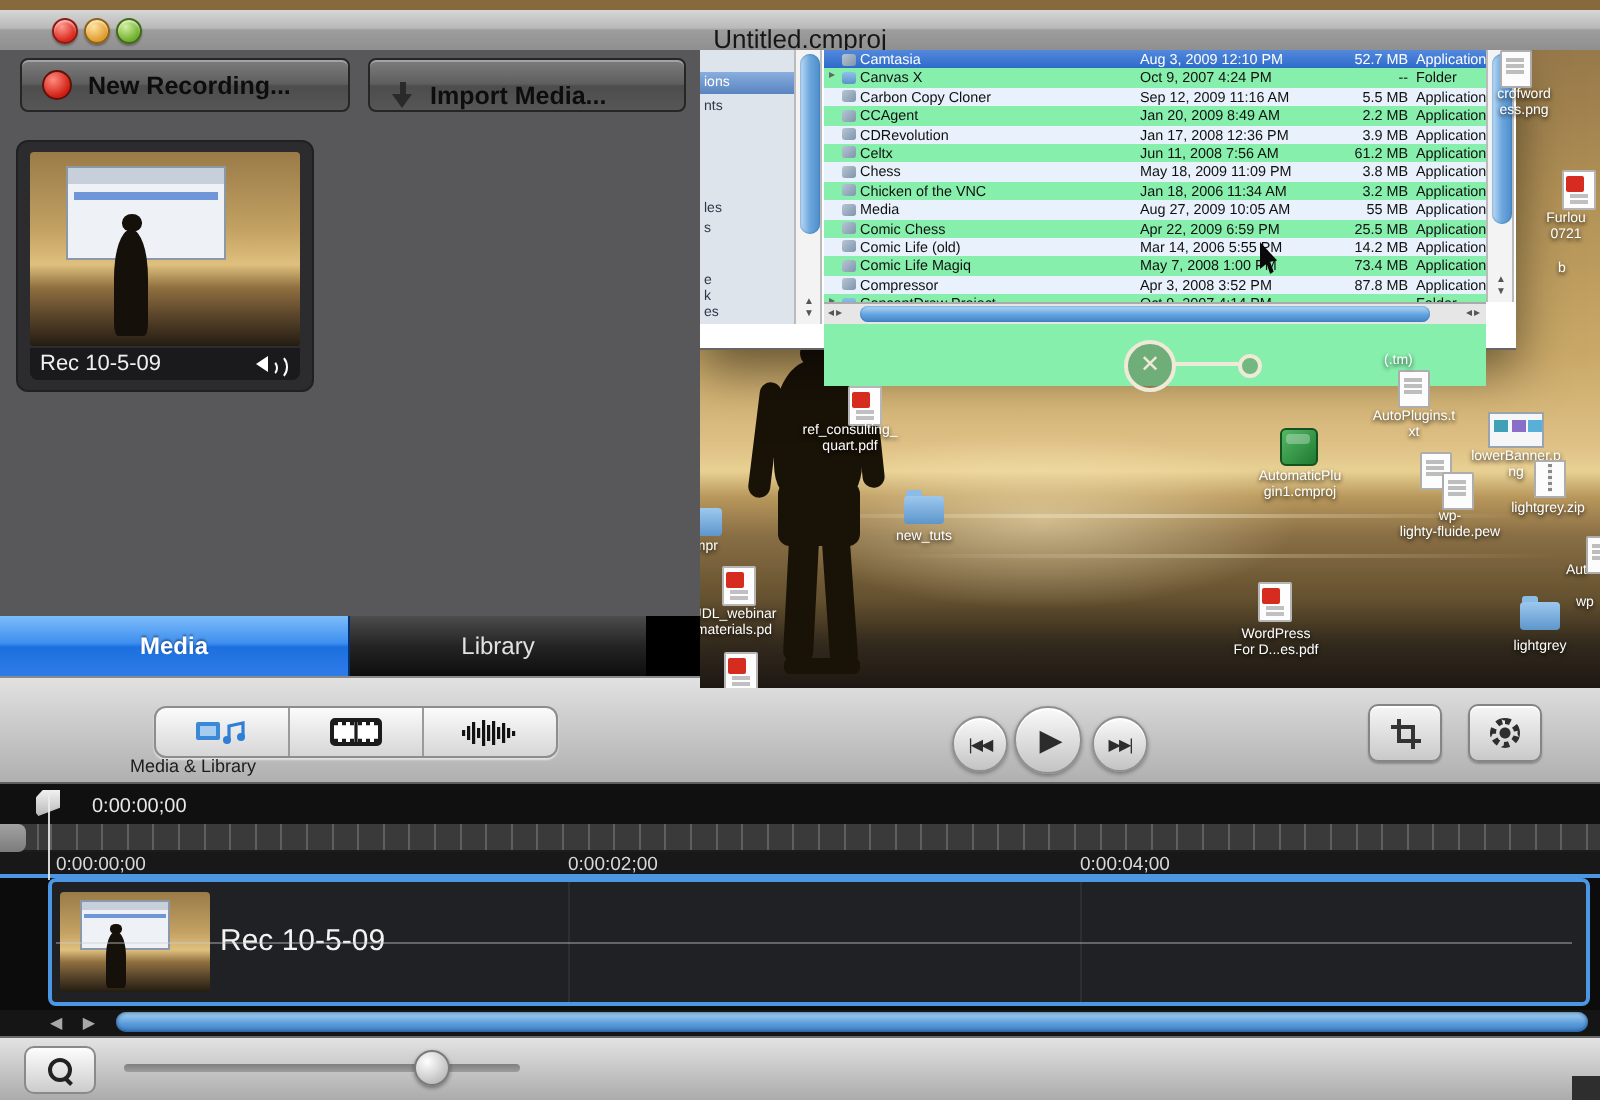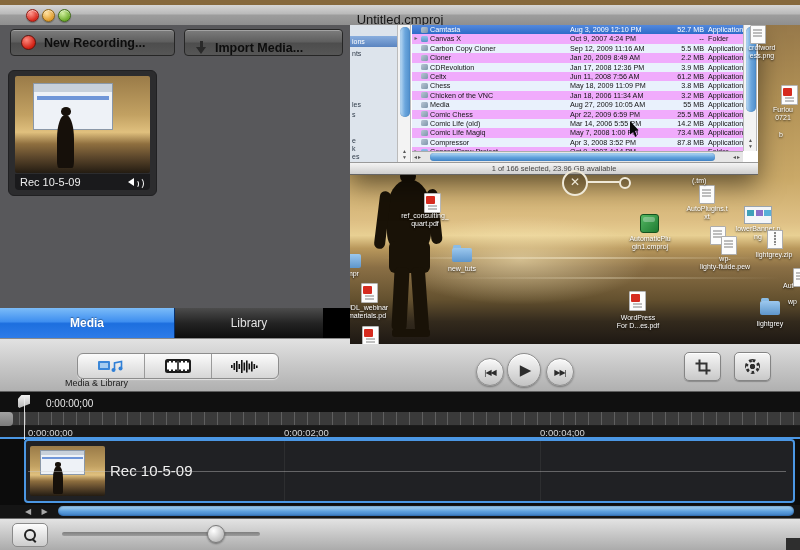--- a/index.html
+++ b/index.html
@@ -105,21 +105,21 @@
   
   .finder{left:0;top:0;width:408px;height:149px;background:#fff;box-shadow:0 10px 24px rgba(0,0,0,.5);border-bottom:1px solid #666;}
   .f-side{left:0;top:0;width:47px;height:137px;background:#dde4ec;}
   .f-side-sel{left:0;top:11px;width:47px;height:11px;background:linear-gradient(180deg,#89aede,#5a84c0);}
   .f-frag{left:2px;width:44px;font-size:7px;color:#2e3a48;line-height:8px;}
   .f-frag.on-sel{color:#fff;}
   .vscroll{top:0;width:14px;height:137px;background:#f3f3f3;border-left:1px solid #bbb;border-right:1px solid #bbb;box-sizing:border-box;}
   .vthumb{position:absolute;left:1.5px;width:10px;border-radius:5px;
     background:linear-gradient(90deg,#bfdcf4,#6ba6dd 50%,#4f8ecb);box-shadow:inset 0 0 1px #2a6aa8;}
   .varrows{position:absolute;left:1px;width:11px;font-size:5px;color:#555;text-align:center;line-height:6px;}
-  .f-list{left:62px;top:0;width:331px;height:132px;overflow:hidden;background:#f0abfc;}
+  .f-list{left:62px;top:0;width:331px;height:168px;overflow:hidden;background:#86efac;}
   .f-row{display:flex;height:9.4px;line-height:9.4px;font-size:7.2px;color:#111;white-space:nowrap;}
   .f-row.stripe{background:#e9f1fc;}
   .f-row.sel{background:linear-gradient(180deg,#5389dd,#2e6bc9);color:#fff;}
   .fc-disc{width:8px;text-align:center;font-size:6px;color:#666;flex:none;}
   .f-row.sel .fc-disc{color:#fff;}
   .fc-ic{width:10px;flex:none;position:relative;}
   .fc-ic i{position:absolute;left:1px;top:1.5px;width:7px;height:6px;border-radius:1.5px;
     background:linear-gradient(135deg,#b8c6d4,#7e95ab);}
   .f-row.folder .fc-ic i{background:linear-gradient(180deg,#8fc0ea,#5a93c8);}
   .fc-name{width:140px;overflow:hidden;flex:none;}
@@ -363,21 +363,21 @@
             <span class="fc-name">Carbon Copy Cloner</span>
             <span class="fc-date">Sep 12, 2009 11:16 AM</span>
             <span class="fc-size">5.5 MB</span>
             <span class="fc-kind">Application</span>
           </div>
         <div class="f-row">
             <span class="fc-disc"></span>
             <span class="fc-ic">
               <i></i>
             </span>
-            <span class="fc-name">Cloner</span>
+            <span class="fc-name">CCAgent</span>
             <span class="fc-date">Jan 20, 2009 8:49 AM</span>
             <span class="fc-size">2.2 MB</span>
             <span class="fc-kind">Application</span>
           </div>
         <div class="f-row stripe">
             <span class="fc-disc"></span>
             <span class="fc-ic">
               <i></i>
             </span>
             <span class="fc-name">CDRevolution</span>
@@ -481,21 +481,20 @@
         <div class="vthumb" style="top:2px;height:85px;"></div>
         <div class="varrows" style="bottom:2px;">▲<br>▼</div>
       </div>
 
       <div class="abs hscroll">
         <span class="abs ha" style="left:2px;">◂▸</span>
         <div class="abs hthumb"></div>
         <span class="abs ha" style="right:2px;">◂▸</span>
       </div>
 
-      <div class="abs f-status">1 of 166 selected, 23.96 GB available</div>
     </div>
 
     <div class="abs cursor"></div>
 
     <div class="abs ovl-circle">✕</div>
     <div class="abs ovl-line"></div>
     <div class="abs ovl-dot"></div>
 
     <div class="abs" style="left:74px;top:168px;">
         <span class="ic-pdf" style="display:block;margin:0 auto;"></span>

